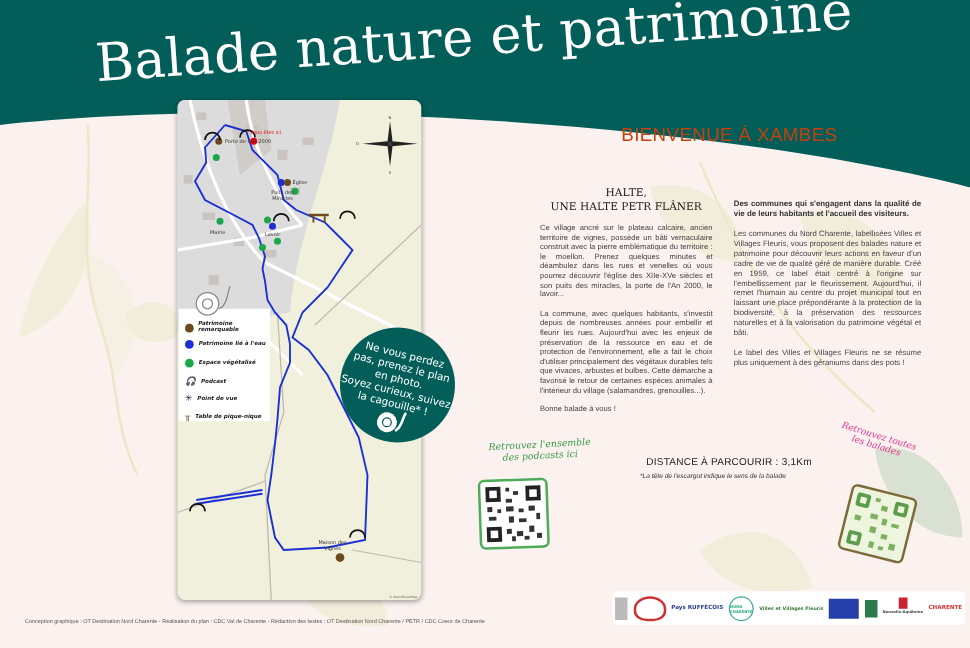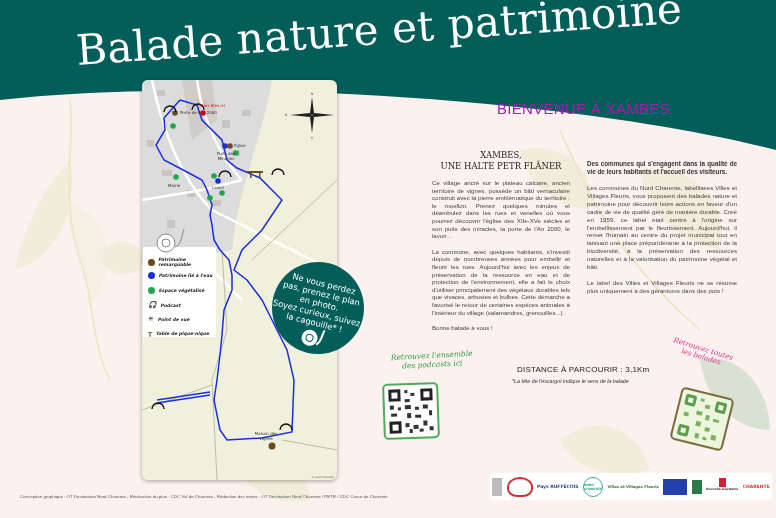--- a/index.html
+++ b/index.html
@@ -1,20 +1,20 @@
 <!DOCTYPE html>
 <html><head>
 <meta charset="utf-8">
 <style>
   html, body { margin:0; padding:0; }
   body { width:776px; height:518px; overflow:hidden; background:#fbf2ef; font-family:"DejaVu Sans", sans-serif; position:relative; }
   .bg-leaves { position:absolute; inset:0; }
   .header { position:absolute; left:0; top:0; width:776px; height:150px; }
   .title { position:absolute; left:78px; top:26px; font-family:"DejaVu Serif", serif; color:#fff; font-size:42px; transform:rotate(-4deg); transform-origin:left bottom; white-space:nowrap; letter-spacing:0.2px; }
-  .subtitle { position:absolute; left:497px; top:100px; color:#a21caf; font-family:"Liberation Sans", sans-serif; font-size:15px; letter-spacing:0.3px; }
+  .subtitle { position:absolute; left:497px; top:100px; color:#c2410c; font-family:"Liberation Sans", sans-serif; font-size:15px; letter-spacing:0.3px; }
   .map { position:absolute; left:142px; top:80px; width:195px; height:400px; background:#f1f0dc; border-radius:6px; box-shadow:0 1px 4px rgba(0,0,0,0.35); overflow:hidden; }
   .map svg { position:absolute; left:0; top:0; }
   .legend { position:absolute; left:143px; top:247px; width:73px; height:90px; background:#fff; }
   .legend-item { position:absolute; left:5px; font-size:4.5px; font-style:italic; font-weight:bold; color:#222; display:flex; align-items:center; gap:4px; }
   .dot { width:7px; height:7px; border-radius:50%; display:inline-block; }
   .map-label { position:absolute; font-size:4px; color:#333; line-height:4.5px; text-align:center; }
   .bubble { position:absolute; left:272px; top:262px; width:92px; height:92px; border-radius:50%; background:#035e5a; color:#fff; transform:rotate(14deg); }
   .bubble-text { position:absolute; left:0; top:16px; width:92px; text-align:center; font-size:8.3px; line-height:10px; font-family:"DejaVu Sans", sans-serif; }
   .col1 { position:absolute; left:432px; top:150px; width:138px; }
   .col1 h2 { margin:0; text-align:center; font-family:"DejaVu Serif", serif; font-weight:normal; font-size:8.5px; line-height:10.5px; color:#222; }
@@ -189,21 +189,21 @@
   </div>
   <svg style="position:absolute;left:34px;top:64px;" width="26" height="22">
     <circle cx="11" cy="13" r="8" fill="#fff"></circle>
     <circle cx="11" cy="13" r="3.5" fill="none" stroke="#035e5a" stroke-width="1"></circle>
     <path d="M19 18 C 24 14 22 6 24 2" stroke="#fff" stroke-width="2" fill="none"></path>
   </svg>
 </div>
 
 <div class="col1">
   <h2>
-    <span>XAMBES,</span><br>
+    <span>HALTE,</span><br>
     <span>UNE HALTE PETR FLÂNER</span>
   </h2>
   <p>Ce village ancré sur le plateau calcaire, ancien territoire de vignes, possède un bâti vernaculaire construit avec la pierre emblématique du territoire : le moellon. Prenez quelques minutes et déambulez dans les rues et venelles où vous pourrez découvrir l'église des XIIe-XVe siècles et son puits des miracles, la porte de l'An 2000, le lavoir...</p>
   <p>La commune, avec quelques habitants, s'investit depuis de nombreuses années pour embellir et fleurir les rues. Aujourd'hui avec les enjeux de préservation de la ressource en eau et de protection de l'environnement, elle a fait le choix d'utiliser principalement des végétaux durables tels que vivaces, arbustes et bulbes. Cette démarche a favorisé le retour de certaines espèces animales à l'intérieur du village (salamandres, grenouilles...).</p>
   <p>Bonne balade à vous !</p>
 </div>
 
 <div class="col2">
   <p class="lead">Des communes qui s'engagent dans la qualité de vie de leurs habitants et l'accueil des visiteurs.</p>
   <p>Les communes du Nord Charente, labellisées Villes et Villages Fleuris, vous proposent des balades nature et patrimoine pour découvrir leurs actions en faveur d'un cadre de vie de qualité géré de manière durable. Créé en 1959, ce label était centré à l'origine sur l'embellissement par le fleurissement. Aujourd'hui, il remet l'humain au centre du projet municipal tout en laissant une place prépondérante à la protection de la biodiversité, à la préservation des ressources naturelles et à la valorisation du patrimoine végétal et bâti.</p>

